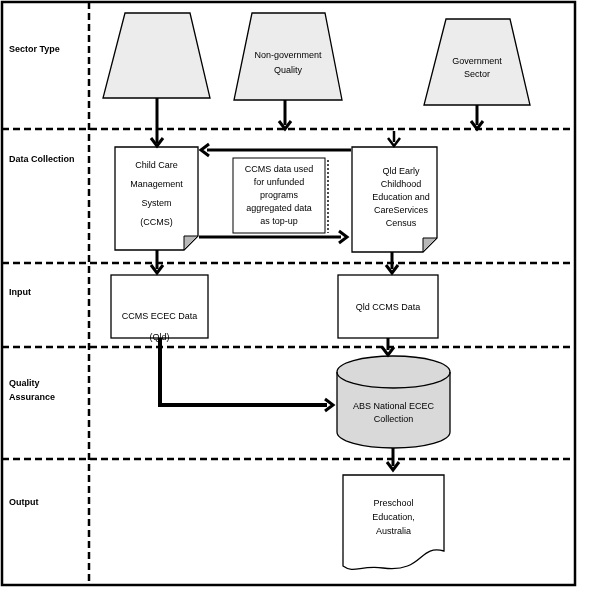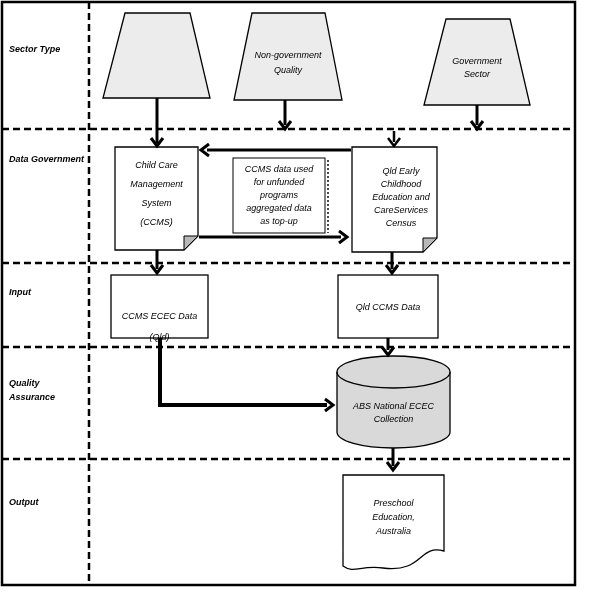--- a/index.html
+++ b/index.html
@@ -1,17 +1,17 @@
 <!DOCTYPE html>
 <html><head>
 <meta charset="utf-8">
 <style>
   html,body{margin:0;padding:0;background:#ffffff;}
   #stage{position:relative;width:602px;height:596px;background:#ffffff;overflow:hidden;
-         font-family:"Liberation Sans", sans-serif;font-style:italic;}
+         font-family:"Liberation Sans", sans-serif;}
   #canvas{position:absolute;left:0;top:0;}
   .txt{position:absolute;font-size:9px;color:#000;text-align:center;white-space:pre-line;}
   .rowlabel{text-align:left;font-weight:bold;}
 </style>
 </head>
 <body>
 
 <div id="stage">
 
   <svg id="canvas" width="602" height="596" viewBox="0 0 602 596">
@@ -77,21 +77,21 @@
 
       <line x1="388" y1="338" x2="388" y2="350"></line>
       <path d="M382,347 L388,355 L394,347"></path>
 
       <line x1="393" y1="448" x2="393" y2="466"></line>
       <path d="M387,462 L393,470 L399,462"></path>
     </g>
   </svg>
 
   <div class="txt rowlabel" style="left:9px;top:42px;width:78px;line-height:14px;">Sector Type</div>
-  <div class="txt rowlabel" style="left:9px;top:152px;width:78px;line-height:14px;">Data Government</div>
+  <div class="txt rowlabel" style="left:9px;top:152px;width:78px;line-height:14px;">Data Collection</div>
   <div class="txt rowlabel" style="left:9px;top:285px;width:78px;line-height:14px;">Input</div>
   <div class="txt rowlabel" style="left:9px;top:376px;width:78px;line-height:14px;">Quality
 Assurance</div>
   <div class="txt rowlabel" style="left:9px;top:495px;width:78px;line-height:14px;">Output</div>
 
   <div class="txt" style="left:228px;top:48px;width:120px;line-height:15px;">Non-government
 Quality</div>
   <div class="txt" style="left:417px;top:55px;width:120px;line-height:13px;">Government
 Sector</div>
   <div class="txt" style="left:113px;top:156px;width:87px;line-height:19px;">Child Care

